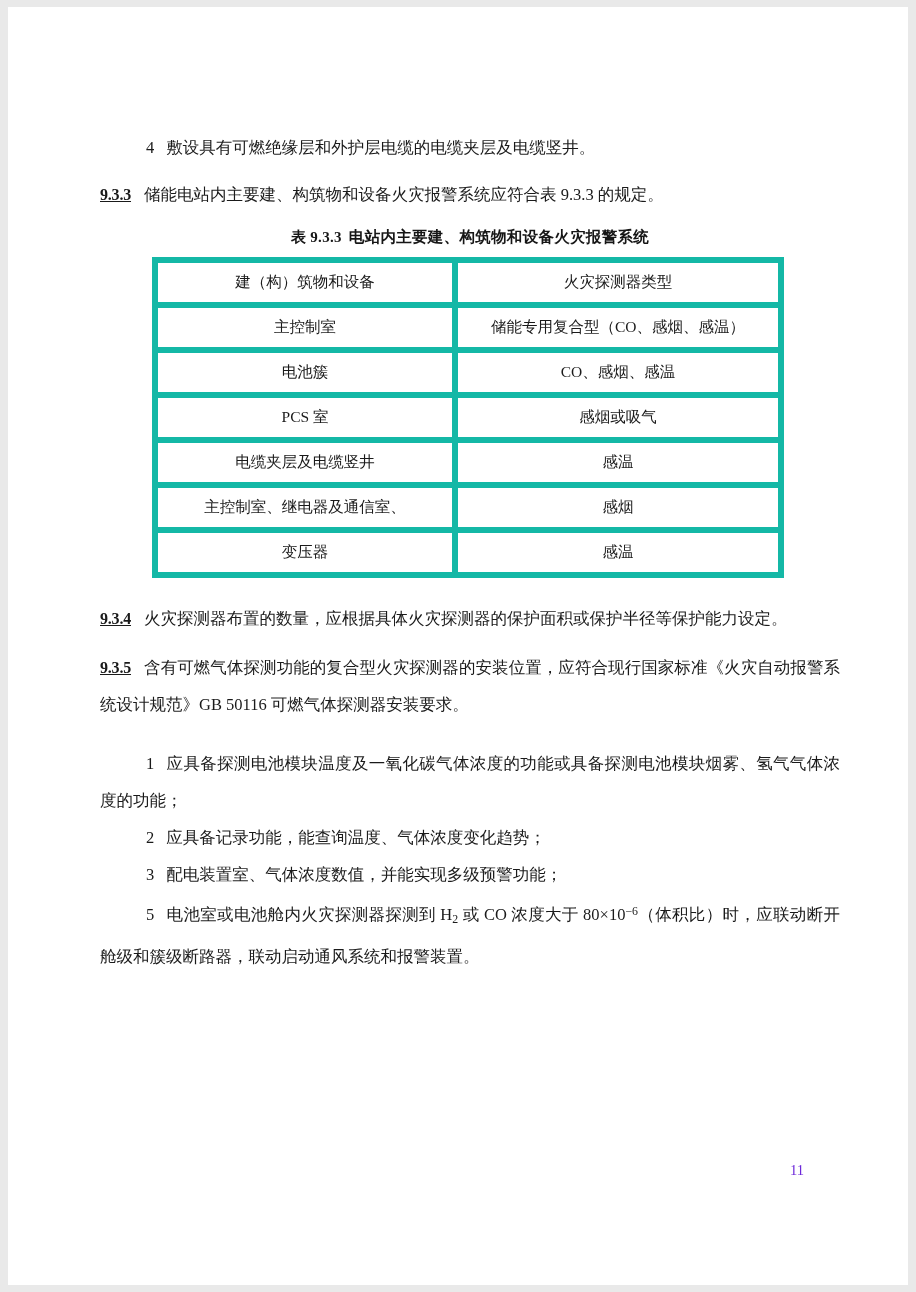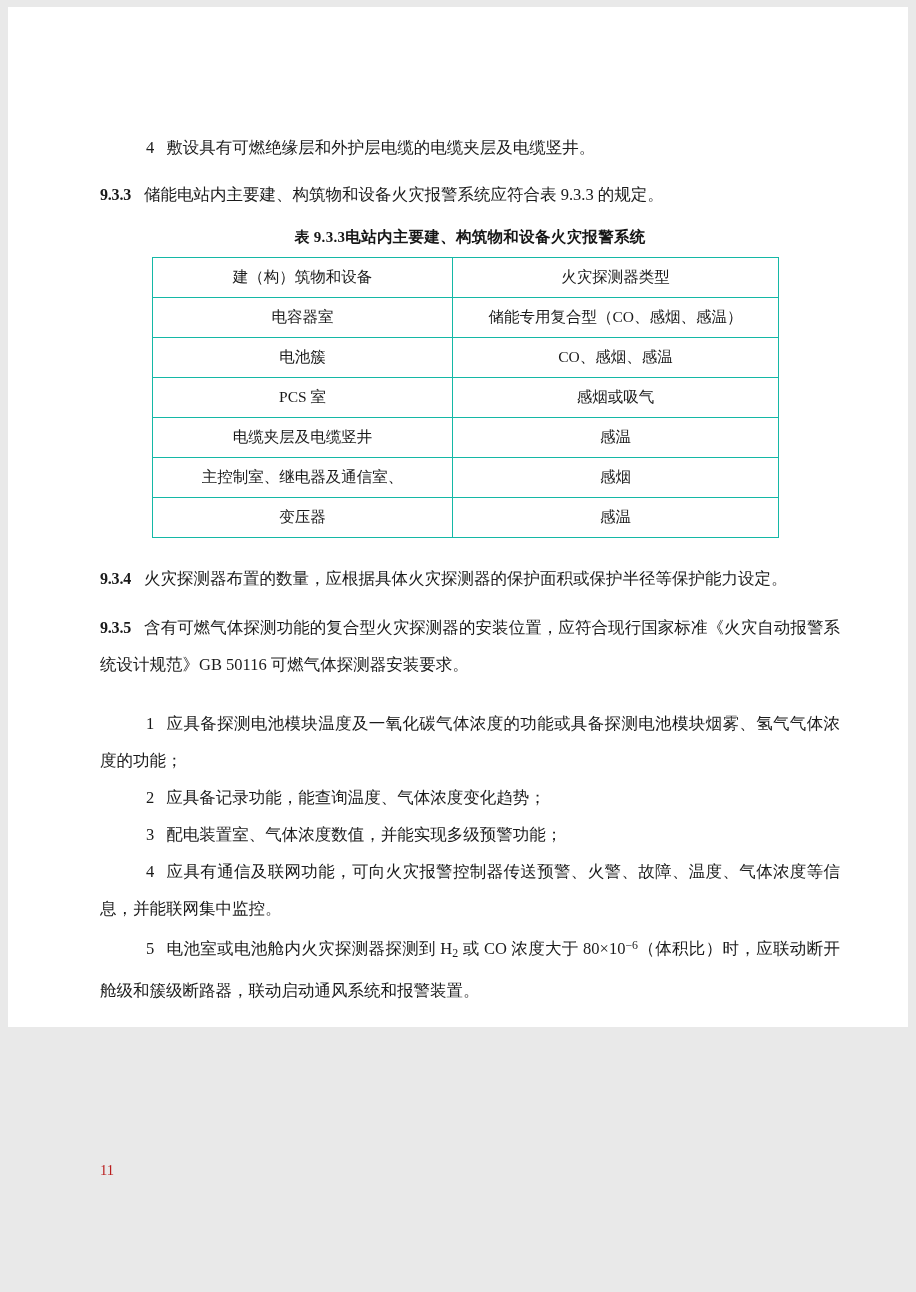--- a/index.html
+++ b/index.html
@@ -11,21 +11,21 @@
     width: 916px;
     height: 1292px;
     font-family: "Liberation Serif", "DejaVu Serif", serif;
     overflow: hidden;
   }
   .page {
     position: absolute;
     left: 8px;
     top: 7px;
     width: 900px;
-    height: 1020px;
+    height: 1278px;
     background: #ffffff;
     box-sizing: border-box;
   }
   .content {
     position: absolute;
     left: 92px;
     top: 0;
     width: 740px;
   }
 
@@ -37,20 +37,21 @@
     text-align: justify;
     text-justify: inter-character;
     margin: 0;
     padding: 0;
   }
   .sec-num {
     font-weight: bold;
     font-size: 16px;
     letter-spacing: -0.2px;
     margin-right: 13px;
+    text-decoration: underline;
   }
   .item-num {
     margin-right: 12px;
   }
   .listpara {
     padding-left: 0;
     text-indent: 46px;
   }
   .plain-block {
     text-indent: 0;
@@ -67,62 +68,62 @@
     text-align: center;
     font-weight: bold;
     font-size: 15.5px;
     color: #161616;
     margin: 0;
     padding: 0 0 9px 0;
     letter-spacing: 0.3px;
   }
   .cap-num {
     font-size: 15px;
-    padding-right: 0;
+    padding-right: 7px;
   }
 
   
   .tbl-wrap {
     padding-left: 52px;
     padding-right: 62px;
   }
   table.fire-table {
     border-collapse: collapse;
     width: 626px;
     table-layout: fixed;
     border: 1px solid #4a4a4a;
   }
   table.fire-table td {
-    border: 1px solid #14b8a6;
+    border: 6px solid #14b8a6;
     height: 39px;
     text-align: center;
     vertical-align: middle;
     font-size: 15.5px;
     color: #1a1a1a;
     padding: 0 6px;
   }
   table.fire-table col.c1 { width: 300px; }
   table.fire-table col.c2 { width: 326px; }
 
   sub { font-size: 0.72em; vertical-align: -0.22em; }
   sup { font-size: 0.72em; vertical-align: 0.42em; }
 
   .lat { font-family: "Liberation Serif", serif; }
 
   
   .page-number {
     position: absolute;
-    left: 0;
+    left: 8px;
     top: 1155px;
     width: 740px;
-    text-align: left;
+    text-align: right;
     padding-right: 44px;
     box-sizing: border-box;
     font-size: 14.5px;
-    color: #b91c1c;
+    color: #6d28d9;
   }
 </style>
 </head>
 <body>
 
 <div class="page">
   <div class="content">
 
     <div style="height:122px"></div>
 
@@ -147,21 +148,21 @@
         <colgroup>
             <col class="c1">
             <col class="c2">
           </colgroup>
         <tbody>
           <tr>
             <td>建（构）筑物和设备</td>
             <td>火灾探测器类型</td>
           </tr>
           <tr>
-            <td>电容器室</td>
+            <td>主控制室</td>
             <td>储能专用复合型（CO、感烟、感温）</td>
           </tr>
           <tr>
             <td>电池簇</td>
             <td>CO、感烟、感温</td>
           </tr>
           <tr>
             <td>PCS 室</td>
             <td>感烟或吸气</td>
           </tr>
@@ -203,23 +204,20 @@
     </p>
 
     <p class="para listpara">
       <span class="item-num lat">2</span><span>应具备记录功能，能查询温度、气体浓度变化趋势；</span>
     </p>
 
     <p class="para listpara">
       <span class="item-num lat">3</span><span>配电装置室、气体浓度数值，并能实现多级预警功能；</span>
     </p>
 
-    <p class="para listpara">
-      <span class="item-num lat">4</span><span>应具有通信及联网功能，可向火灾报警控制器传送预警、火警、故障、温度、气体浓度等信息，并能联网集中监控。</span>
-    </p>
 
     <p class="para listpara">
       <span class="item-num lat">5</span><span>电池室或电池舱内火灾探测器探测到 H</span><sub>2</sub><span> 或 CO 浓度大于 80×10</span><sup>−6</sup><span>（体积比）时，应联动断开舱级和簇级断路器，联动启动通风系统和报警装置。</span>
     </p>
 
     <div class="page-number">11</div>
 
   </div>
 </div>
 

